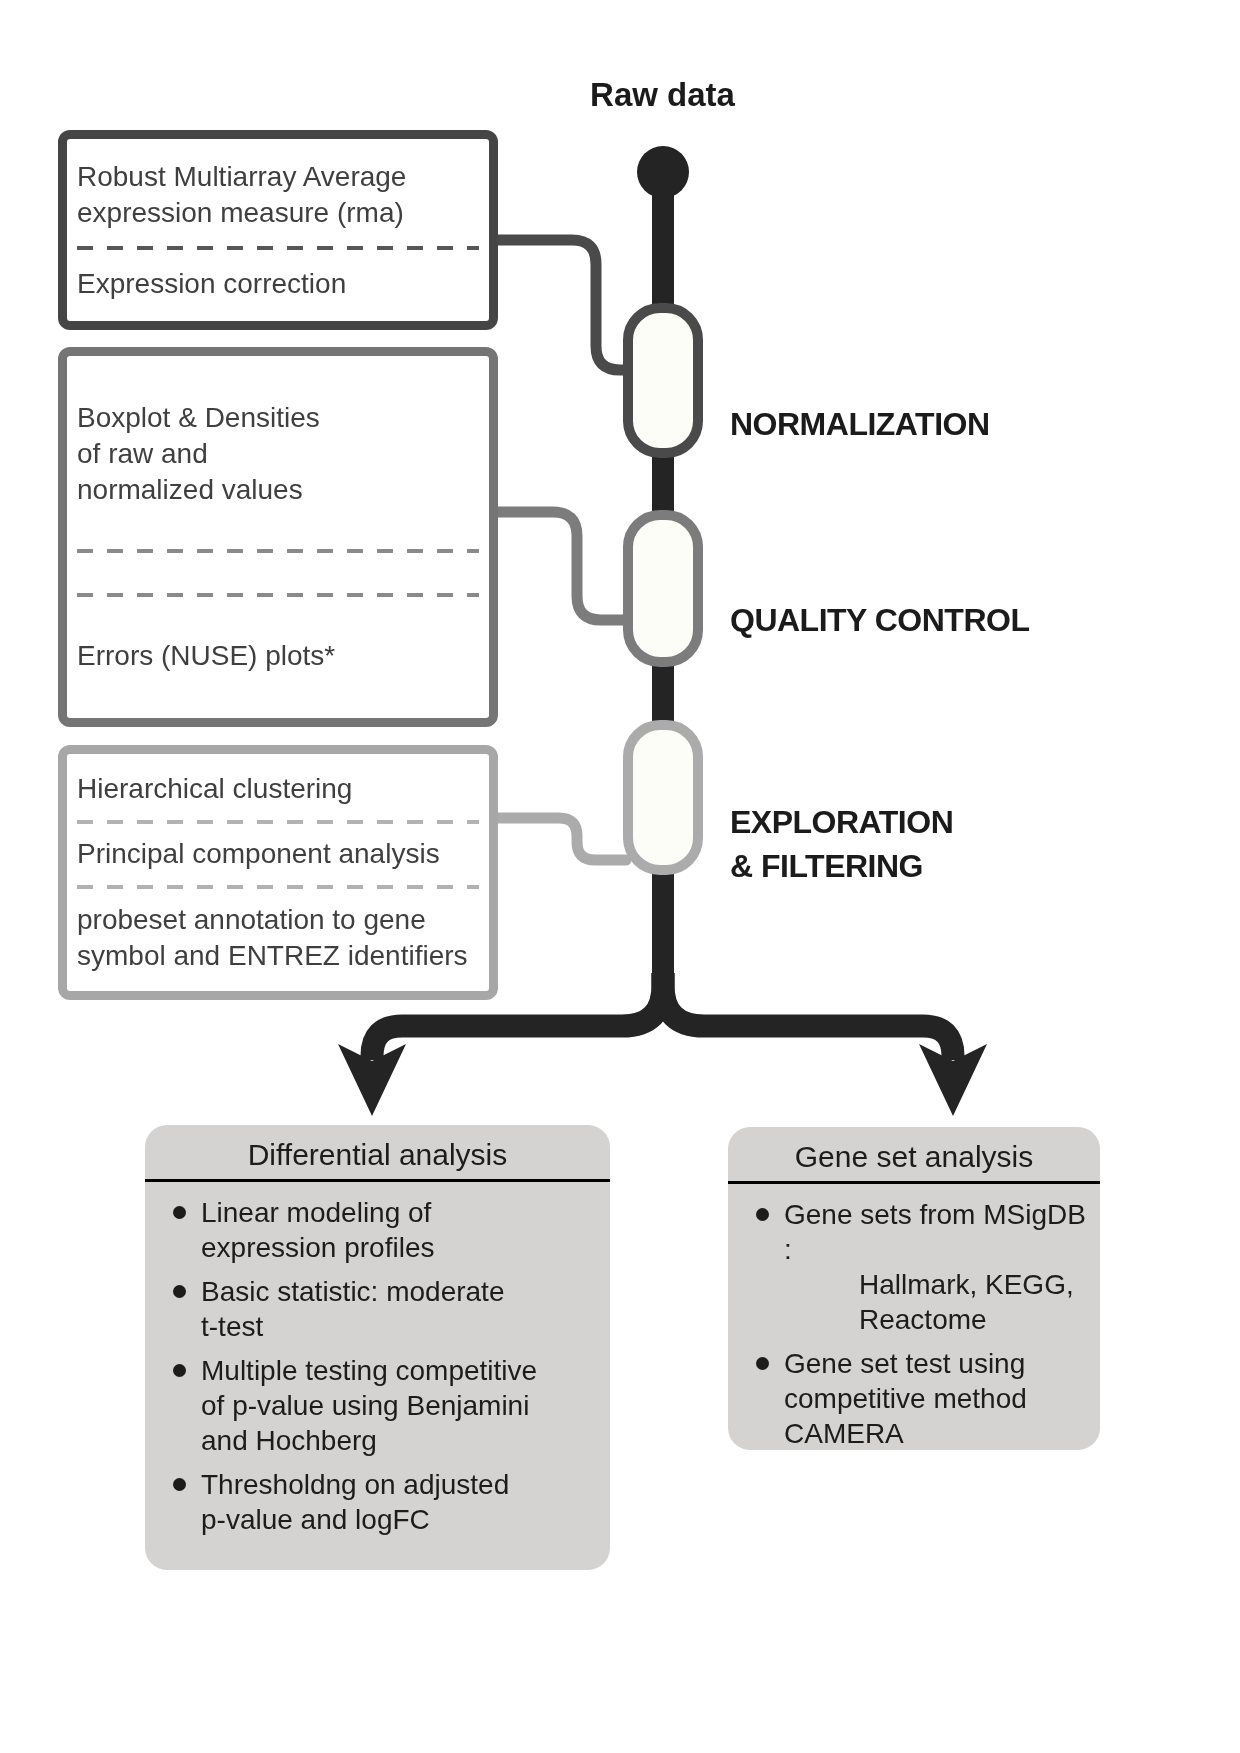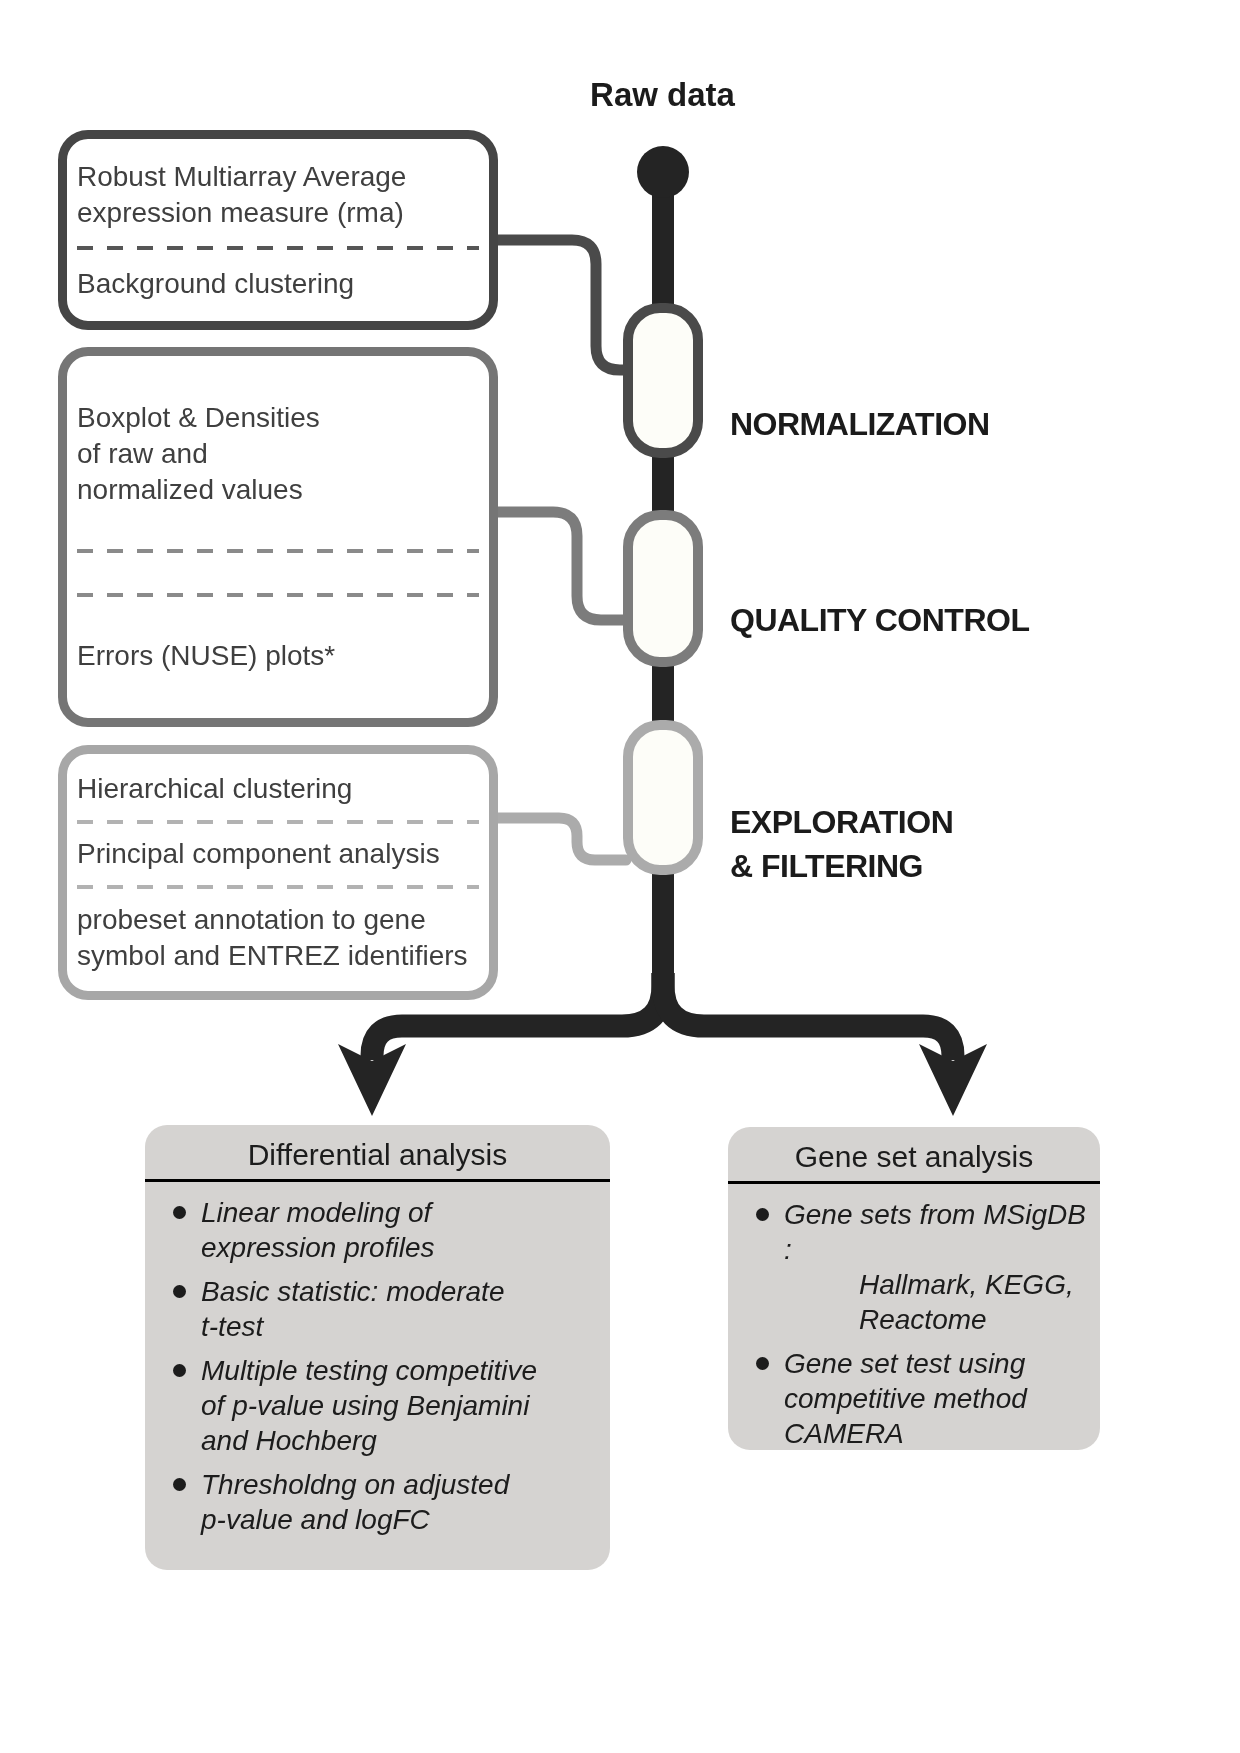--- a/index.html
+++ b/index.html
@@ -6,21 +6,21 @@
   .canvas{
     position:relative;width:1240px;height:1753px;background:#ffffff;overflow:hidden;
     font-family:"Liberation Sans","DejaVu Sans",sans-serif;
     padding-left:44px;
   }
   .canvas svg{position:absolute;left:0;top:0;}
 
   
   .lbox{
     position:absolute;box-sizing:border-box;background:#ffffff;
-    border-style:solid;border-width:9px;border-radius:30px;
+    border-style:solid;border-width:9px;border-radius:12px;
     display:flex;flex-direction:column;justify-content:space-evenly;
     padding:4px 10px;color:#3f3f3f;font-size:28px;
   }
   .lbox .line{line-height:36px;white-space:nowrap;}
   .sec-divider{height:4px;flex:0 0 4px;}
   .lbox-1{left:58px;top:130px;width:440px;height:200px;border-color:#454545;}
   .lbox-2{left:58px;top:347px;width:440px;height:380px;border-color:#757575;}
   .lbox-3{left:58px;top:745px;width:440px;height:255px;border-color:#a7a7a7;}
   .lbox-1 .sec-divider{background:repeating-linear-gradient(90deg,#565656 0 16px,transparent 16px 30px);}
   .lbox-2 .sec-divider{background:repeating-linear-gradient(90deg,#8a8a8a 0 16px,transparent 16px 30px);}
@@ -44,21 +44,21 @@
     position:absolute;box-sizing:border-box;background:#d5d3d1;border-radius:22px;
     color:#1c1c1c;
   }
   .bbox-diff{left:145px;top:1125px;width:465px;height:445px;}
   .bbox-gene{left:728px;top:1127px;width:372px;height:323px;}
   .bbox-title{
     text-align:center;font-size:30px;line-height:36px;padding:12px 6px 6px 6px;
     border-bottom:3px solid #000000;
   }
   .bbox-body{padding:13px 10px 0 26px;font-size:28px;line-height:35px;}
-  .bullet{margin-bottom:9px;font-style:italic;}
+  .bullet{margin-bottom:9px;}
   .bline.first{display:flex;align-items:flex-start;}
   .marker{
     flex:0 0 13px;width:13px;height:13px;border-radius:50%;background:#1c1c1c;
     margin:11px 15px 0 2px;
   }
   .bline.cont{padding-left:30px;}
   .bline.cont.wide{padding-left:105px;}
 </style>
 </head>
 <body>
@@ -95,21 +95,21 @@
     <div>&amp; FILTERING</div>
   </div>
 
   <div class="lbox lbox-1">
       <div class="section">
         <div class="line">Robust Multiarray Average</div>
         <div class="line">expression measure (rma)</div>
       </div>
       <div class="sec-divider"></div>
       <div class="section">
-        <div class="line">Background clustering</div>
+        <div class="line">Expression correction</div>
       </div>
     </div>
   <div class="lbox lbox-2">
       <div class="section">
         <div class="line">Boxplot &amp; Densities</div>
         <div class="line">of raw and</div>
         <div class="line">normalized values</div>
       </div>
       <div class="sec-divider"></div>
       <div class="sec-divider"></div>

